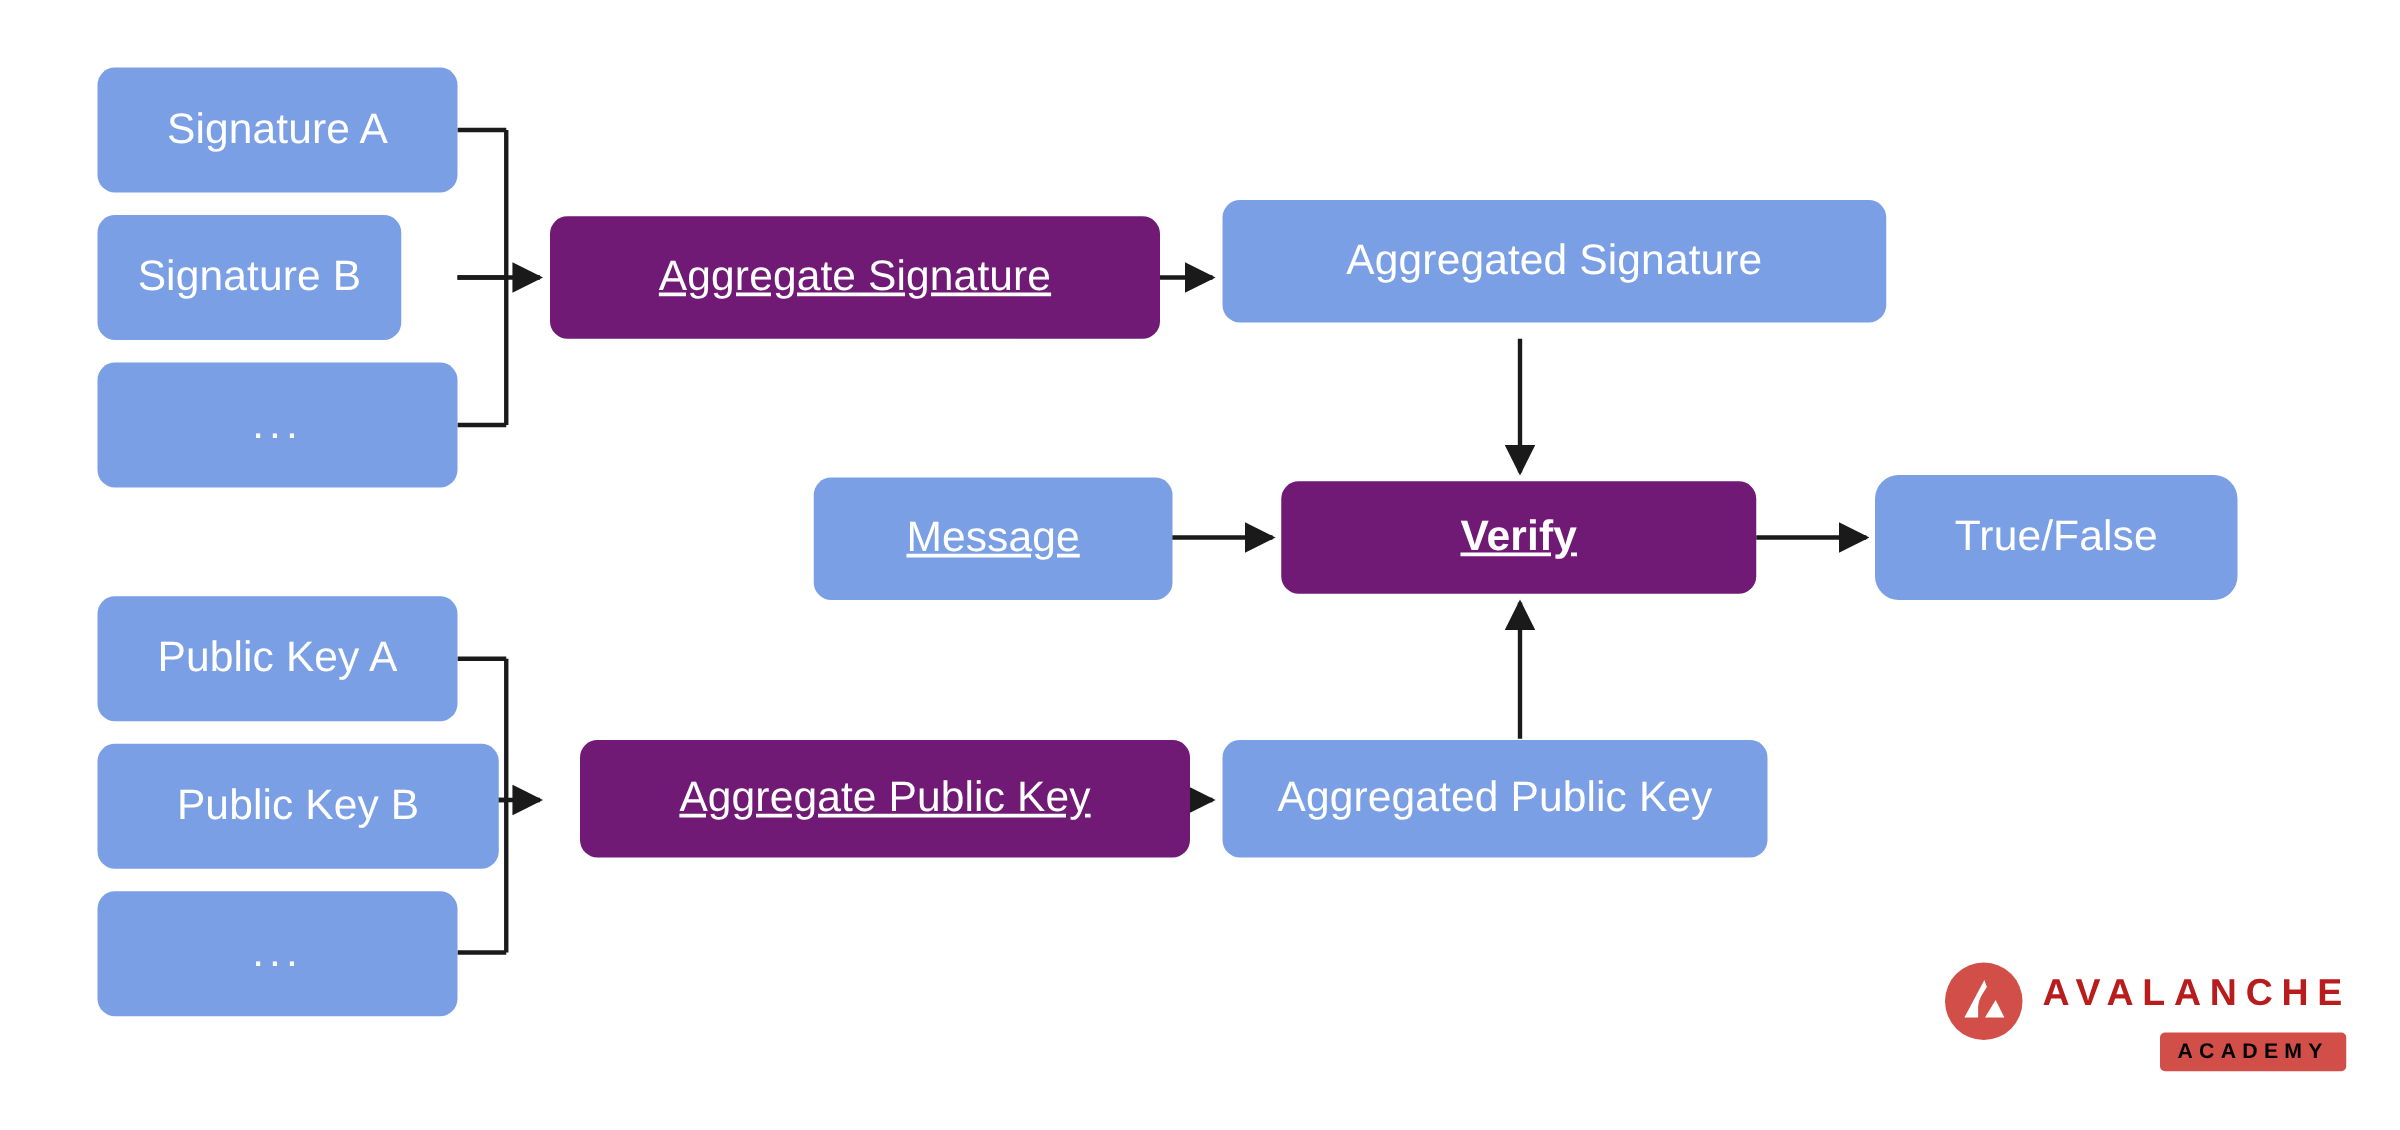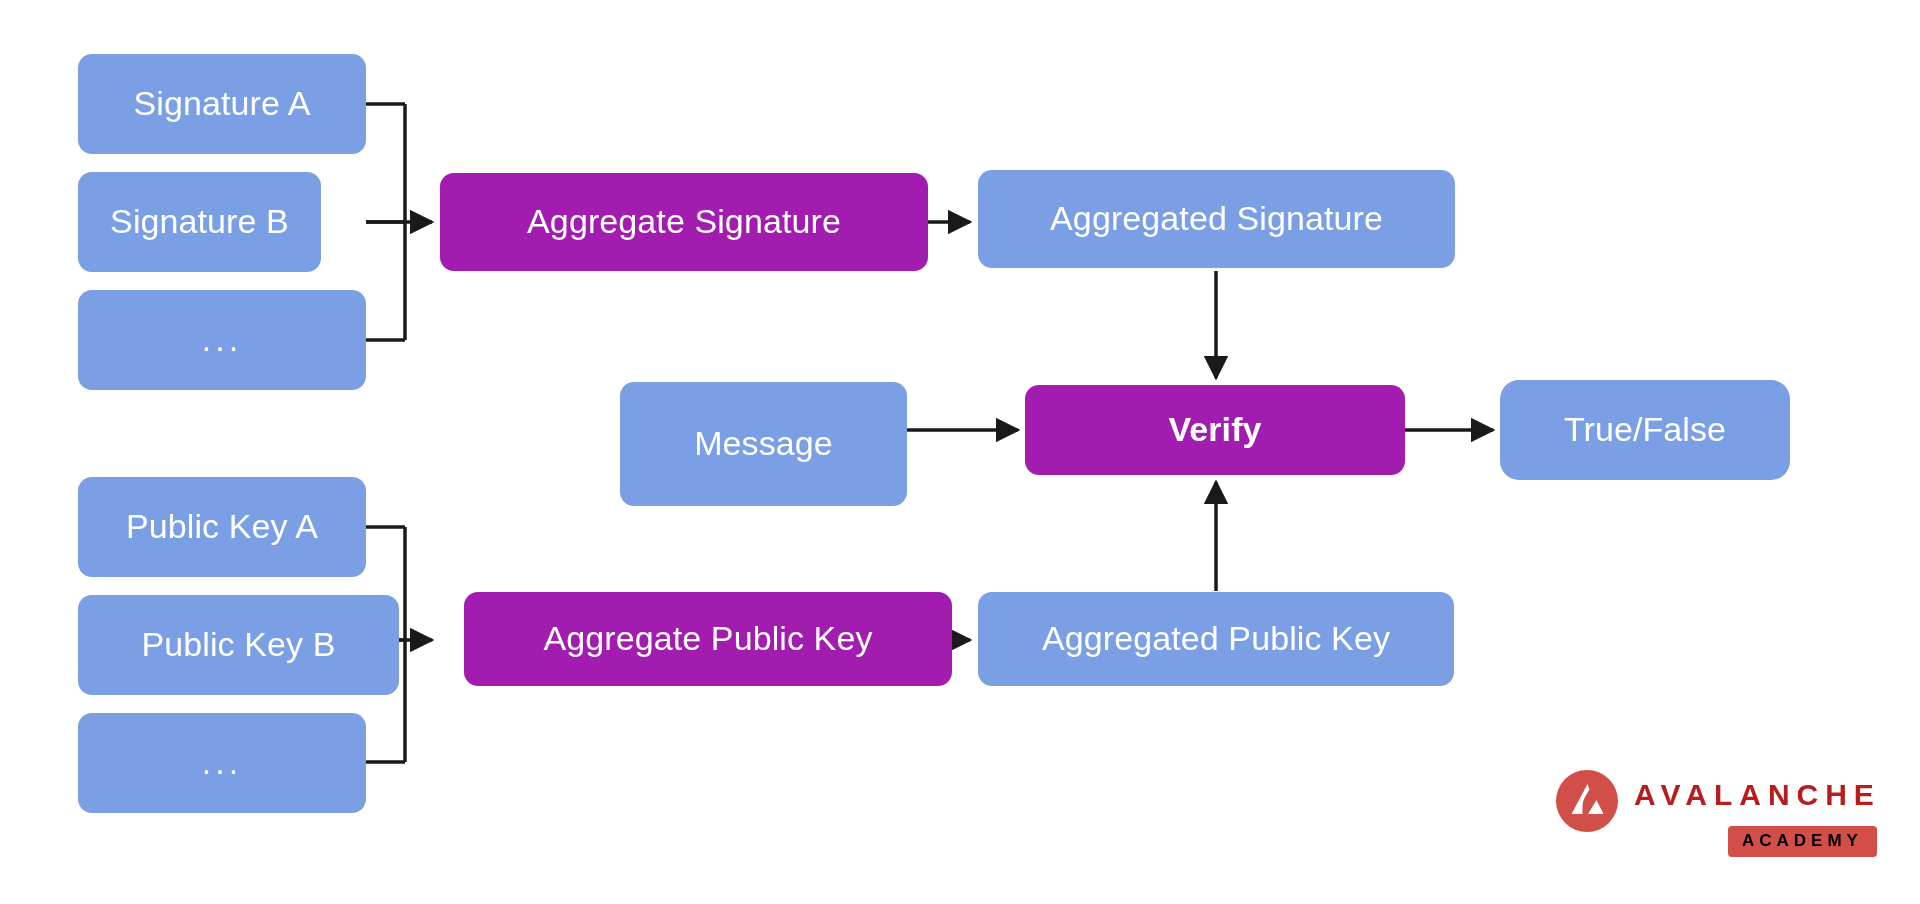--- a/index.html
+++ b/index.html
@@ -28,21 +28,21 @@
     color: #ffffff;
     font-size: 34px;
     font-weight: 400;
     letter-spacing: 0.1px;
     line-height: 1.1;
     text-align: center;
     user-select: none;
     white-space: nowrap;
   }
   .node.blue { background: #7a9fe5; text-align: center; }
-  .node.red  { background: #a21caf; }
+  .node.red  { background: #701a75; text-decoration: underline; }
   .node.bold { font-weight: bold; }
   .node.ellipsis {
     font-size: 34px;
     letter-spacing: 4px;
   }
   #edges {
     position: absolute;
     left: 0;
     top: 0;
     width: 1920px;
@@ -146,37 +146,37 @@
   </svg>
 
   <div class="node blue" style="left:78px; top:54px; width:288px; height:100px;">Signature A</div>
 
   <div class="node blue" style="left:78px; top:172px; width:243px; height:100px;">Signature B</div>
 
   <div class="node blue ellipsis" style="left:78px; top:290px; width:288px; height:100px;">...</div>
 
   <div class="node red" style="left:440px; top:173px; width:488px; height:98px;">Aggregate Signature</div>
 
-  <div class="node blue" style="left:978px; top:170px; width:477px; height:98px;">Aggregated Signature</div>
+  <div class="node blue" style="left:978px; top:160px; width:531px; height:98px;">Aggregated Signature</div>
 
-  <div class="node blue" style="left:620px; top:382px; width:287px; height:124px;">Message</div>
+  <div class="node blue" style="left:651px; top:382px; width:287px; height:98px;text-decoration:underline;">Message</div>
 
   <div class="node red bold" style="left:1025px; top:385px; width:380px; height:90px;">Verify</div>
 
   <div class="node blue" style="left:1500px; top:380px; width:290px; height:100px;border-radius:19px;">True/False</div>
 
   <div class="node blue" style="left:78px; top:477px; width:288px; height:100px;">Public Key A</div>
 
   <div class="node blue" style="left:78px; top:595px; width:321px; height:100px;">Public Key B</div>
 
   <div class="node blue ellipsis" style="left:78px; top:713px; width:288px; height:100px;">...</div>
 
   <div class="node red" style="left:464px; top:592px; width:488px; height:94px;">Aggregate Public Key</div>
 
-  <div class="node blue" style="left:978px; top:592px; width:476px; height:94px;">Aggregated Public Key</div>
+  <div class="node blue" style="left:978px; top:592px; width:436px; height:94px;">Aggregated Public Key</div>
 
   <div id="logo">
     <div id="logo-mark">
       <svg width="62" height="62" viewBox="0 0 62 62" xmlns="http://www.w3.org/2000/svg">
 
         <path d="M 31.5 14 L 15.5 44 L 26.5 44 L 26.5 36 Q 26.5 31 29.5 26 L 33.5 19.5 Z" fill="#ffffff"></path>
 
         <path d="M 40.5 30 L 32 44 L 47.5 44 Z" fill="#ffffff"></path>
       </svg>
     </div>

